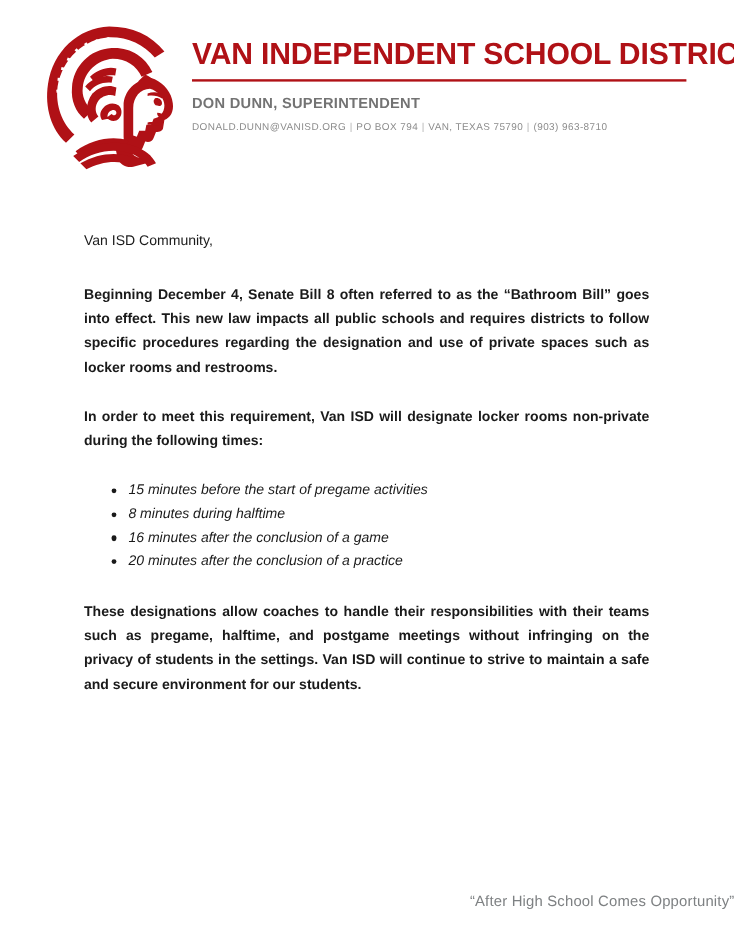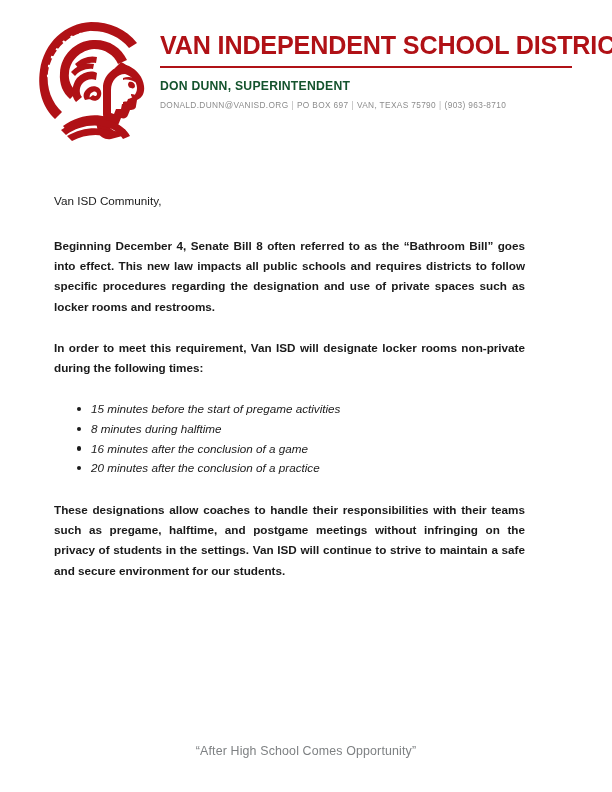--- a/index.html
+++ b/index.html
@@ -62,40 +62,40 @@
     width: 412px;
     height: 2px;
     background: #B01116;
   }
 
   .super-name {
     margin-top: 11px;
     font-size: 12.2px;
     font-weight: bold;
     letter-spacing: 0.25px;
-    color: #14532d;
+    color: #737373;
     white-space: nowrap;
   }
 
   .contact-line {
     margin-top: 7px;
     font-size: 8.3px;
     letter-spacing: 0.35px;
     color: #8C8C8C;
     white-space: nowrap;
   }
   .contact-sep {
     color: #B5B5B5;
     padding: 0 3px;
   }
 
   
   .letter-body {
     position: absolute;
-    left: 54px;
+    left: 70px;
     top: 195px;
     width: 471px;
   }
 
   .salutation {
     font-size: 11.7px;
     line-height: 1.0;
     color: #1a1a1a;
     margin: 0 0 29px 0;
   }
@@ -134,21 +134,21 @@
     border-radius: 50%;
     background: #1a1a1a;
   }
 
   
   .footer-tagline {
     position: absolute;
     left: 0;
     top: 744px;
     width: 612px;
-    text-align: center;
+    text-align: right;
     font-size: 12.4px;
     letter-spacing: 0.15px;
     color: #7E8183;
   }
 </style>
 </head>
 <body>
 
 <div class="letterhead">
 
@@ -206,21 +206,21 @@
   </div>
 
   <div class="masthead">
     <div class="district-name">VAN INDEPENDENT SCHOOL DISTRICT</div>
 
     <div class="rule"></div>
 
     <div class="super-name">DON DUNN, SUPERINTENDENT</div>
 
     <div class="contact-line">
-      <span>DONALD.DUNN@VANISD.ORG</span><span class="contact-sep">|</span><span>PO BOX 697</span><span class="contact-sep">|</span><span>VAN, TEXAS 75790</span><span class="contact-sep">|</span><span>(903) 963-8710</span>
+      <span>DONALD.DUNN@VANISD.ORG</span><span class="contact-sep">|</span><span>PO BOX 794</span><span class="contact-sep">|</span><span>VAN, TEXAS 75790</span><span class="contact-sep">|</span><span>(903) 963-8710</span>
     </div>
   </div>
 </div>
 
 <div class="letter-body">
 
   <p class="salutation">Van ISD Community,</p>
 
   <p class="para">Beginning December 4, Senate Bill 8 often referred to as the “Bathroom Bill” goes into effect. This new law impacts all public schools and requires districts to follow specific procedures regarding the designation and use of private spaces such as locker rooms and restrooms.</p>
 

